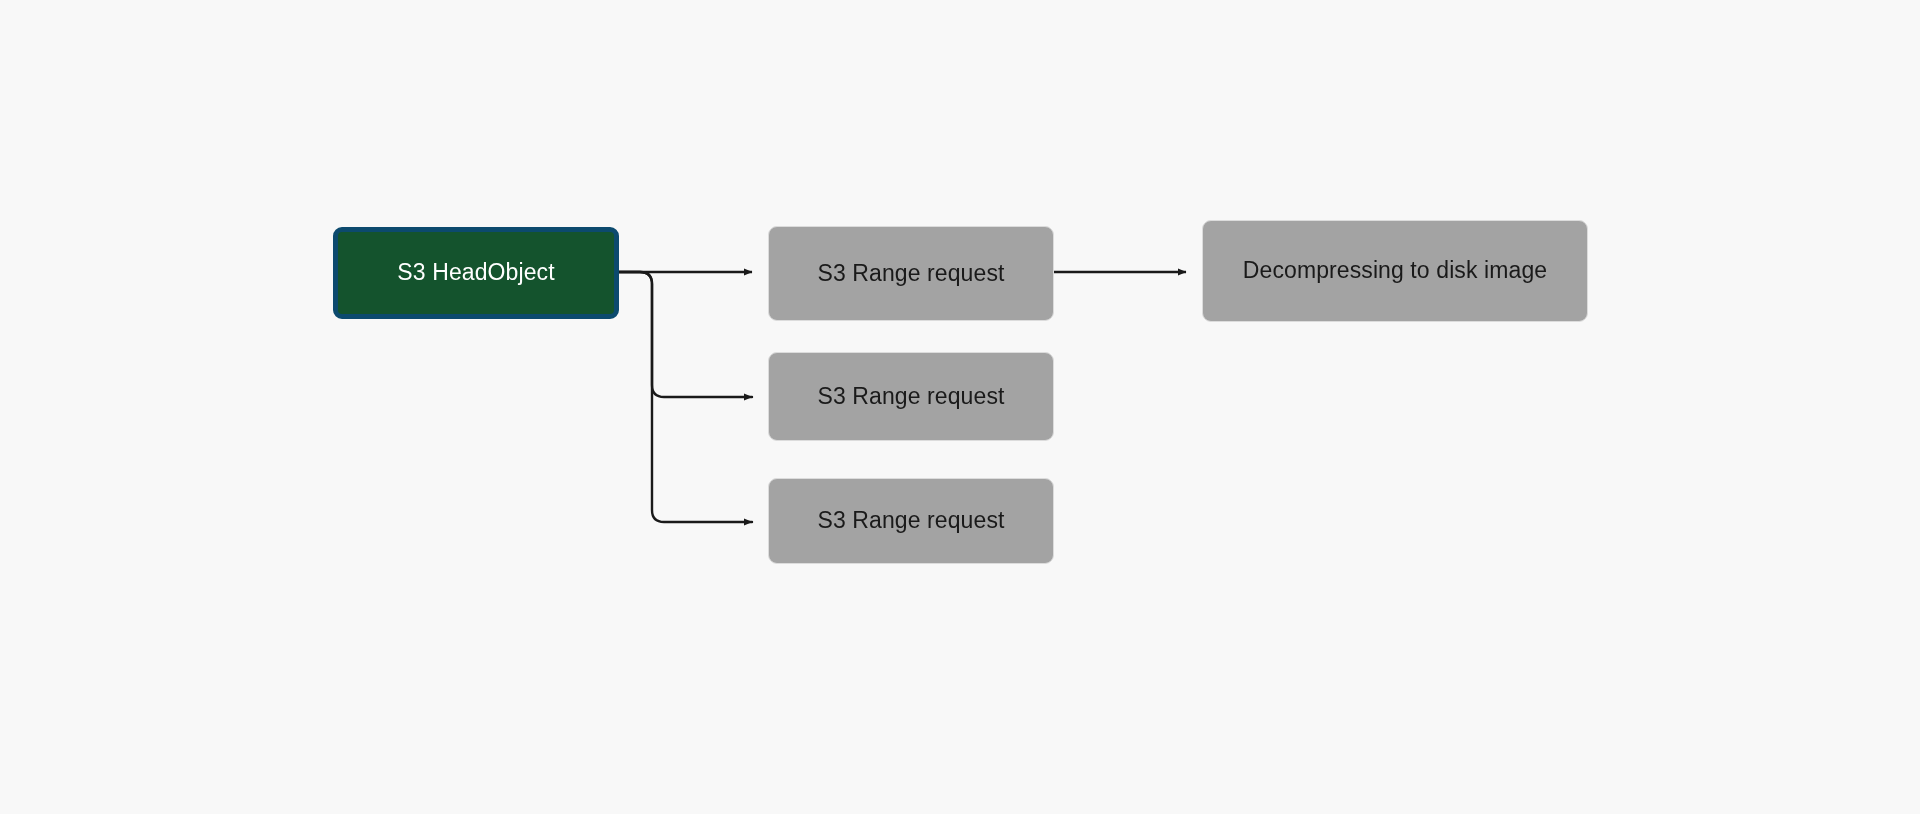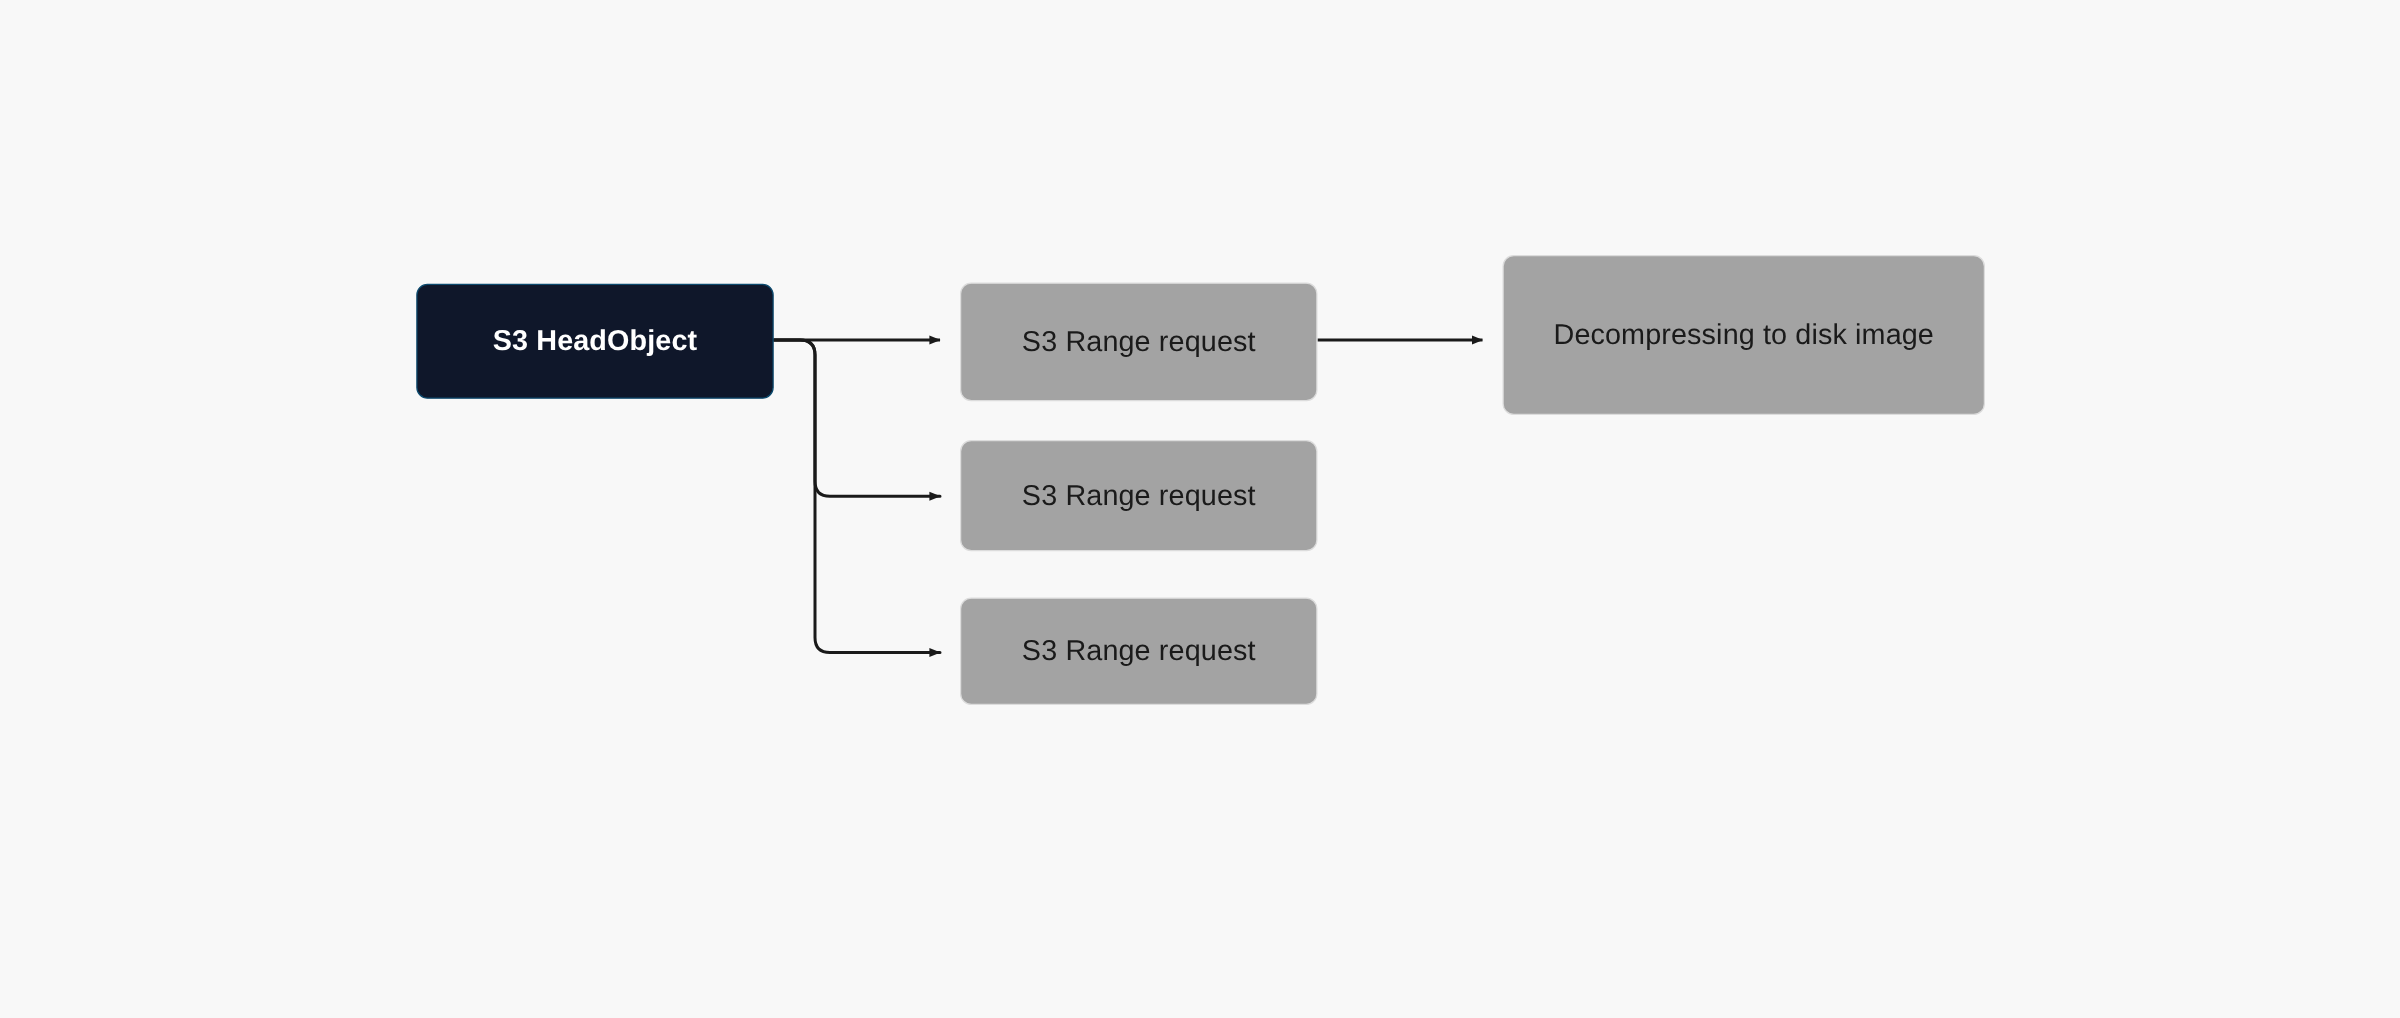--- a/index.html
+++ b/index.html
@@ -32,24 +32,23 @@
     display: flex;
     align-items: center;
     justify-content: center;
     border-radius: 9px;
     font-size: 23px;
     line-height: 1.2;
     letter-spacing: 0.1px;
     white-space: nowrap;
   }
   .node-dark {
-    background: #0f172a;
+    background: #14532d;
     color: #ffffff;
-    border: 1px solid #0c4a6e;
-    font-weight: bold;
+    border: 5px solid #0c4a6e;
   }
   .node-light {
     background: #a3a3a3;
     color: #1a1a1a;
     border: 1px solid #dcdcdc;
   }
   .node-label {
     display: block;
   }
 </style>
@@ -91,17 +90,17 @@
   </div>
 
   <div class="node node-light" style="left:768px; top:352px; width:286px; height:89px;">
     <span class="node-label">S3 Range request</span>
   </div>
 
   <div class="node node-light" style="left:768px; top:478px; width:286px; height:86px;">
     <span class="node-label">S3 Range request</span>
   </div>
 
-  <div class="node node-light" style="left:1202px; top:204px; width:386px; height:128px;">
+  <div class="node node-light" style="left:1202px; top:220px; width:386px; height:102px;">
     <span class="node-label">Decompressing to disk image</span>
   </div>
 
 </div>
 
 </body></html>

